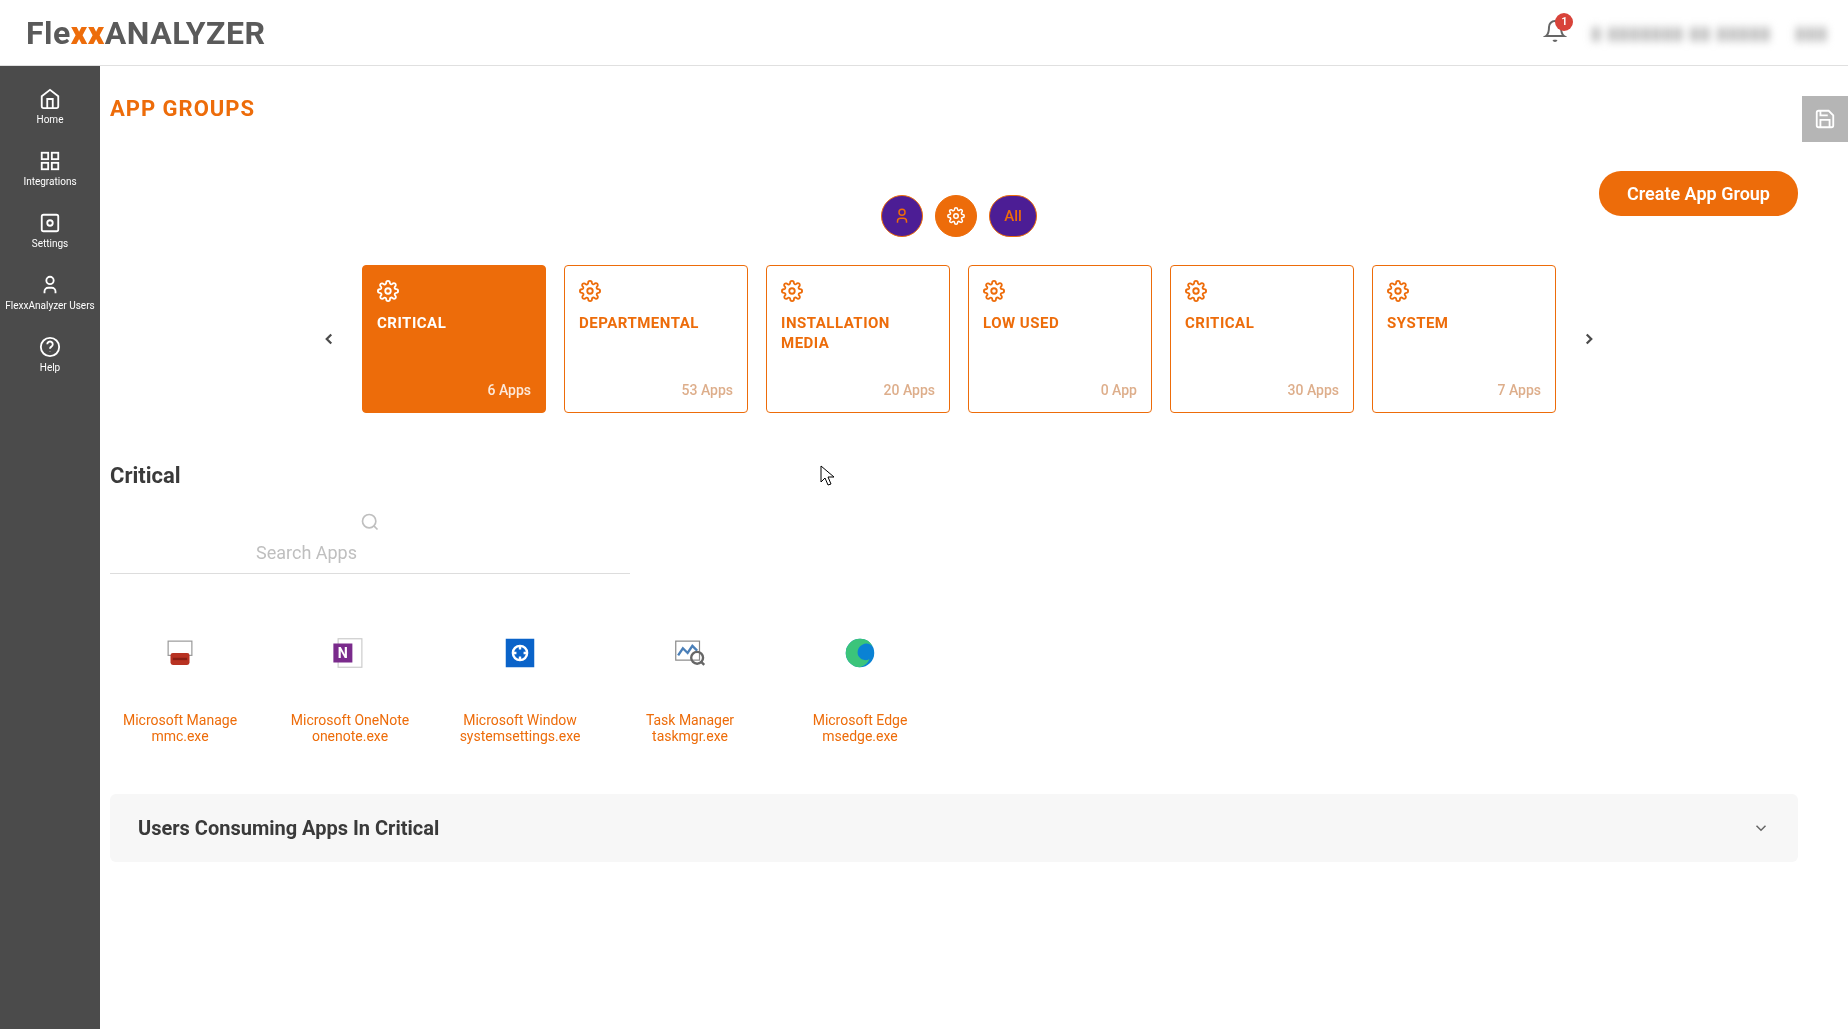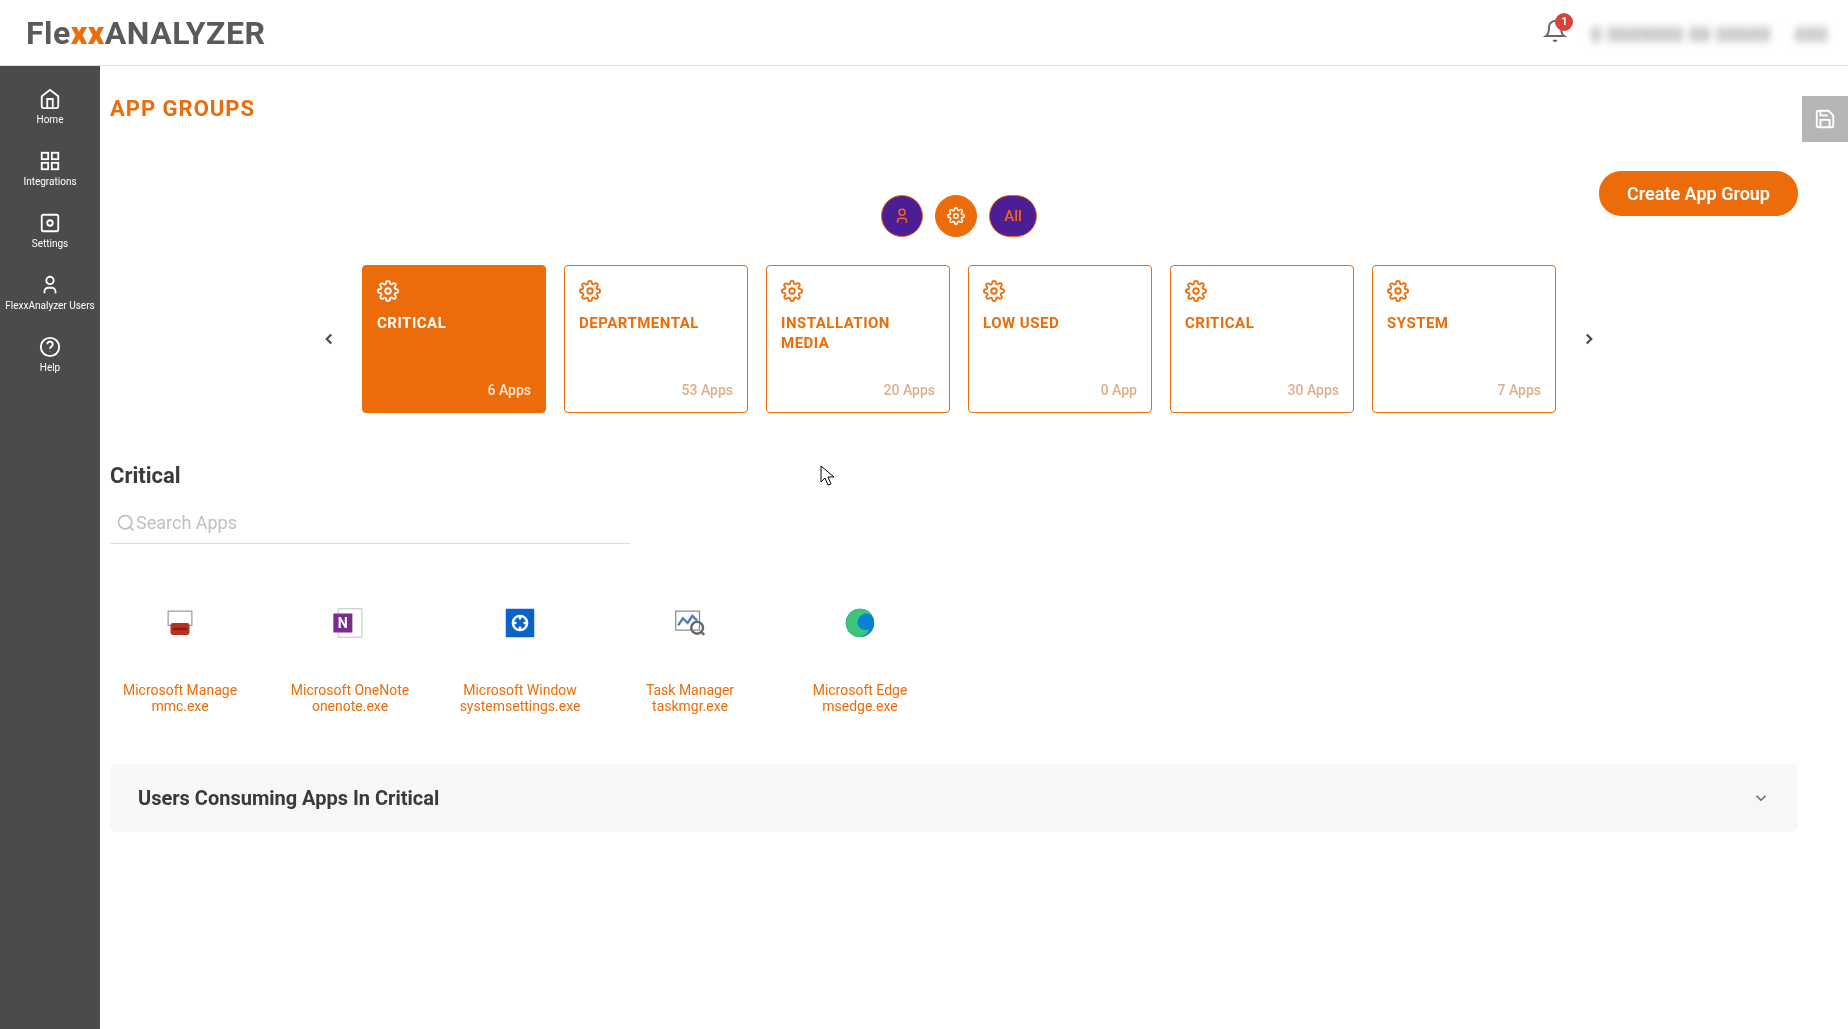--- a/index.html
+++ b/index.html
@@ -230,25 +230,26 @@
     }
     .section-title {
       font-size: 22px;
       font-weight: 700;
       color: #3a3a3a;
       margin-top: 50px;
     }
     .search-wrap {
       display: flex;
       align-items: center;
-      gap: 0;
+      gap: 10px;
       border-bottom: 1px solid #ddd;
       width: 520px;
       margin-top: 14px;
       padding: 10px 6px;
+      flex-direction: column;
     }
     .search-wrap input {
       border: none;
       outline: none;
       font-size: 18px;
       color: #666;
       flex: 1;
     }
     .search-wrap input::placeholder {
       color: #bfbfbf;

